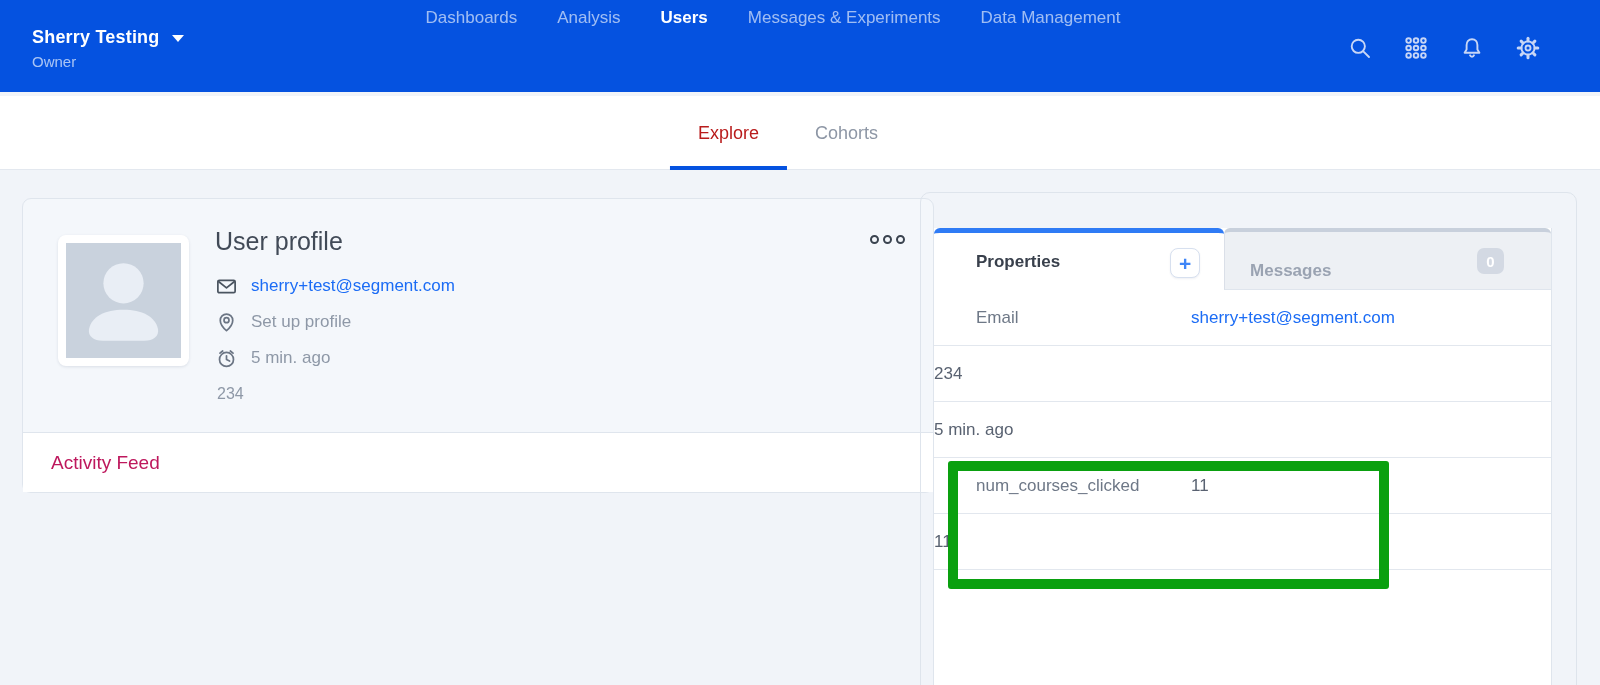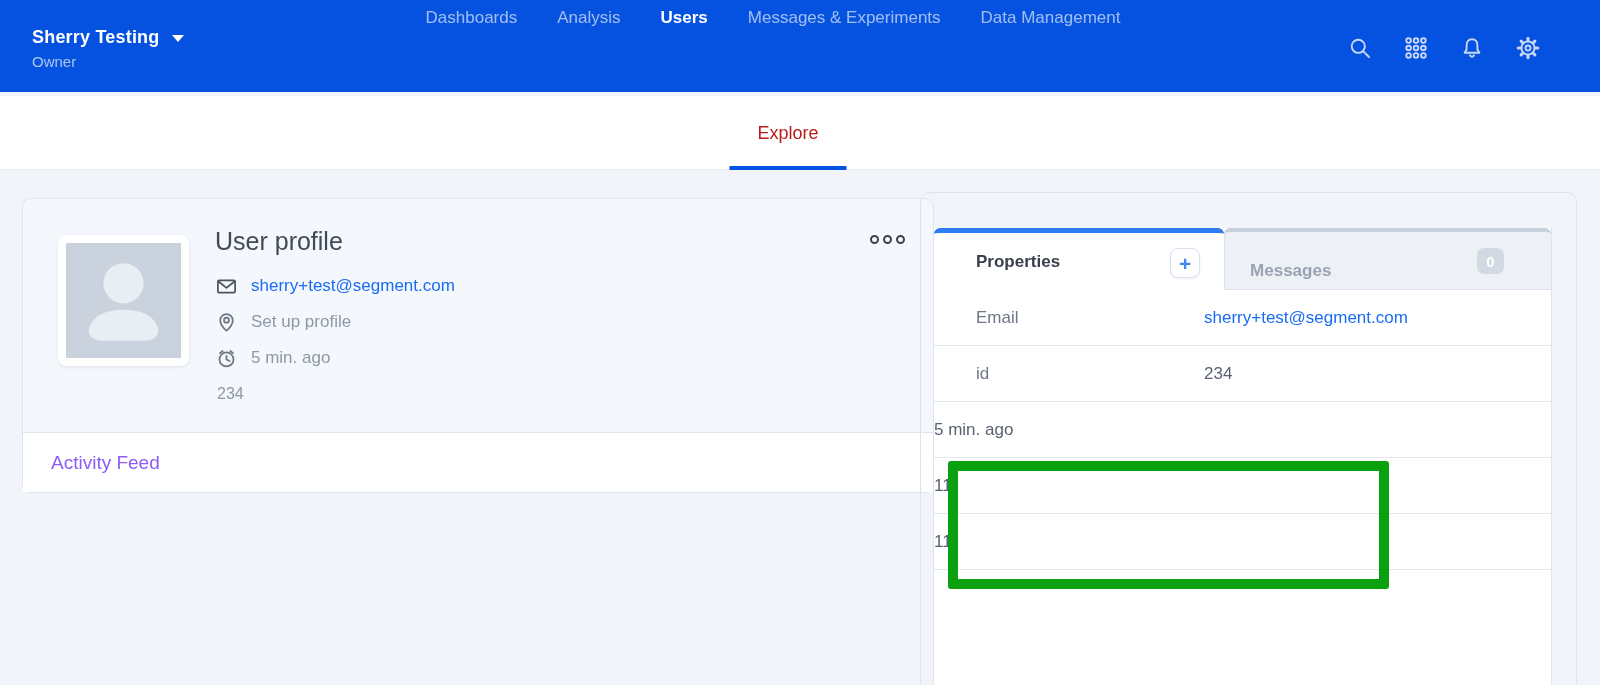--- a/index.html
+++ b/index.html
@@ -41,33 +41,33 @@
   .profile-title{font-size:25px; color:#414a57; font-weight:500; margin-bottom:12px;}
   .info-row{display:flex; align-items:center; gap:13px; height:36px;}
   .info-icon{width:23px; height:23px; flex:none;}
   .info-icon svg{fill:none; stroke-linecap:round; stroke-linejoin:round;}
   .email-link{font-size:17px; color:var(--link-blue); cursor:pointer;}
   .muted-text{font-size:17px; color:#8e98a7;}
   .profile-id{font-size:16px; color:#8e98a7; margin-top:9px; padding-left:2px;}
   .dots-menu{position:absolute; right:28px; top:36px; display:flex; gap:4px; cursor:pointer;}
   .dots-menu i{width:9px; height:9px; border:2px solid #3a434f; border-radius:50%; display:block;}
   .activity-row{position:absolute; left:0; bottom:0; width:100%; height:60px; background:#fff; border-top:1px solid var(--border-col); display:flex; align-items:center; padding-left:28px;}
-  .activity-title{font-size:19px; color:#8b5cf6;text-align:center;}
+  .activity-title{font-size:19px; color:#be185d;text-align:center;}
 
   
   .right-outline{position:absolute; left:920px; top:192px; width:657px; height:560px; border:1px solid #dee4ec; border-radius:10px;}
   .right-card{position:absolute; left:933px; top:228px; width:619px; height:457px; background:#fff; border-left:1px solid var(--border-col); border-right:1px solid var(--border-col);}
   .panel-tabs{display:flex; height:62px;}
   .tab-properties{position:relative; width:291px; background:#fff; border-top:5px solid var(--accent-blue); border-radius:6px 6px 0 0; display:flex; align-items:center; padding-left:42px; cursor:pointer;}
   .tab-properties-label{font-size:17px; font-weight:700; color:#39404c;}
   .add-prop-btn{position:absolute; right:24px; top:15px; width:30px; height:30px; background:#fff; border:1px solid #d7e0ef; border-radius:8px; box-shadow:0 1px 2px rgba(50,70,110,.08); display:flex; align-items:center; justify-content:center; font-size:21px; font-weight:600; color:#3f86f7; cursor:pointer; line-height:1;}
   .tab-messages{position:relative; width:328px; background:var(--messages-tab-bg); border-top:4px solid #c8d0dc; border-left:1px solid #dadfe8; border-bottom:1px solid var(--border-col); border-radius:6px 6px 0 0; display:flex; align-items:center; padding-left:25px; cursor:pointer;}
   .tab-messages-label{font-size:17px; font-weight:700; color:#9aa3b2;margin-top:20px;}
   .msg-badge{position:absolute; right:47px; top:16px; min-width:27px; height:26px; background:var(--badge-bg); border-radius:7px; color:#fff; font-size:15px; font-weight:600; display:flex; align-items:center; justify-content:center; padding:0 6px;}
-  .prop-row{position:relative; height:56px; border-bottom:1px solid #e2e7ee; display:flex; align-items:center;gap:13px;}
+  .prop-row{position:relative; height:56px; border-bottom:1px solid #e2e7ee; display:flex; align-items:center;}
   .prop-row:last-child{}
   .prop-label{width:257px; padding-left:42px; font-size:17px; color:#6e7887; white-space:nowrap; overflow:hidden;}
   .prop-value{font-size:17px; color:#596271;}
   .prop-value.link{color:var(--link-blue); cursor:pointer;}
 
   
   .highlight-box{position:absolute; left:948px; top:461px; width:441px; height:128px; border:10px solid var(--highlight-green); border-radius:3px; z-index:5; pointer-events:none;}
 </style>
 </head>
 <body>
@@ -134,20 +134,23 @@
         </svg>
       </span>
     </div>
   </div>
 
   <div class="subnav">
     <div class="subtabs">
       <div class="subtab active">
         <span>Explore</span>
       </div>
+      <div class="subtab">
+        <span>Cohorts</span>
+      </div>
     </div>
   </div>
 
   <div class="left-card">
     <div class="profile-section">
       <div class="avatar">
         <svg viewBox="0 0 100 100">
           <circle cx="50" cy="35" r="17.5" fill="#e9eef5"></circle>
           <path d="M50 58 C66 58 78 64 80 75 C81 81 76 85 68 85 L32 85 C24 85 19 81 20 75 C22 64 34 58 50 58 Z" fill="#e9eef5"></path>
         </svg>
@@ -216,27 +219,27 @@
         <span class="msg-badge">0</span>
       </div>
     </div>
 
     <div>
       <div class="prop-row">
         <span class="prop-label">Email</span>
         <span class="prop-value link">sherry+test@segment.com</span>
       </div>
       <div class="prop-row">
-        <span class="prop-label">id</span>
         <span class="prop-value">234</span>
       </div>
       <div class="prop-row">
         <span class="prop-value">5 min. ago</span>
       </div>
       <div class="prop-row">
+        <span class="prop-label">num_courses_clicked</span>
         <span class="prop-value">11</span>
       </div>
       <div class="prop-row">
         <span class="prop-value">11</span>
       </div>
     </div>
   </div>
 
   <div class="highlight-box"></div>
 

